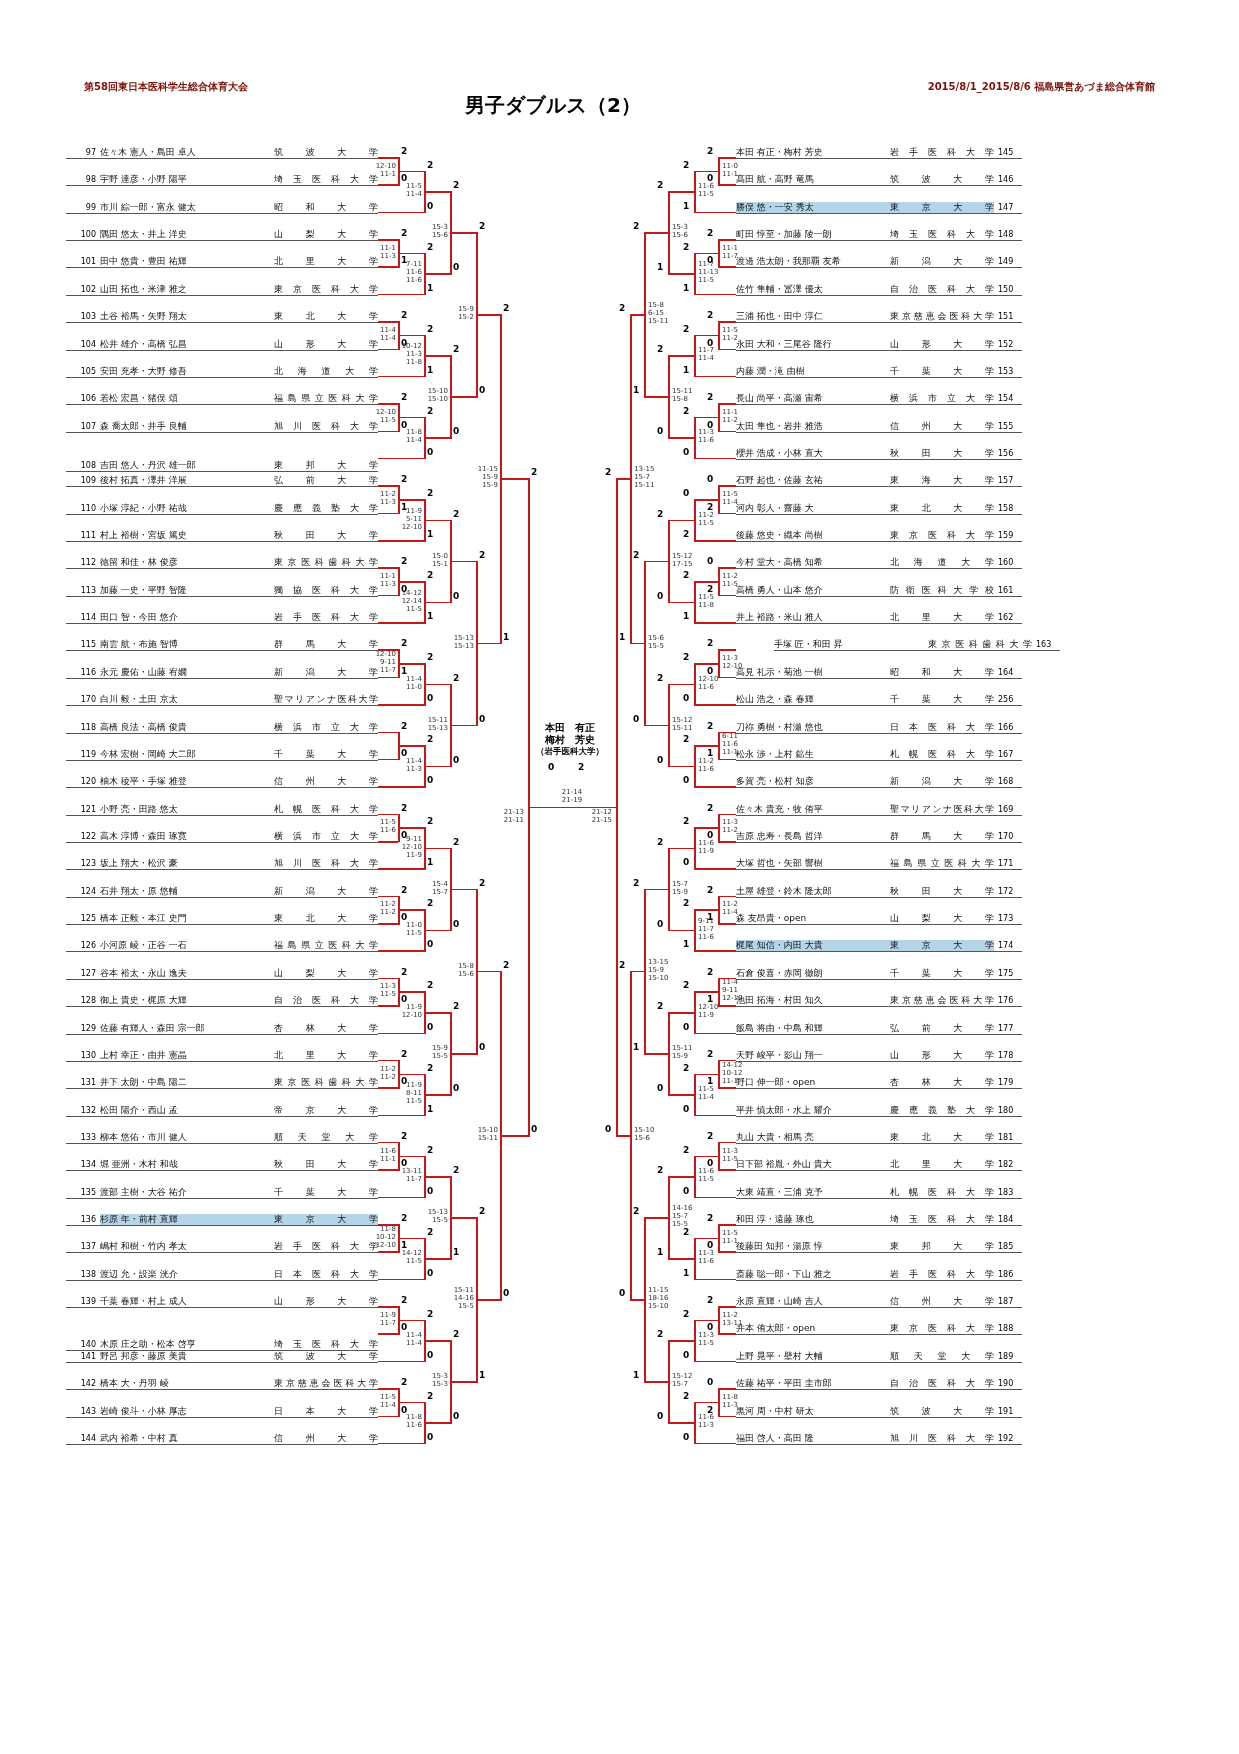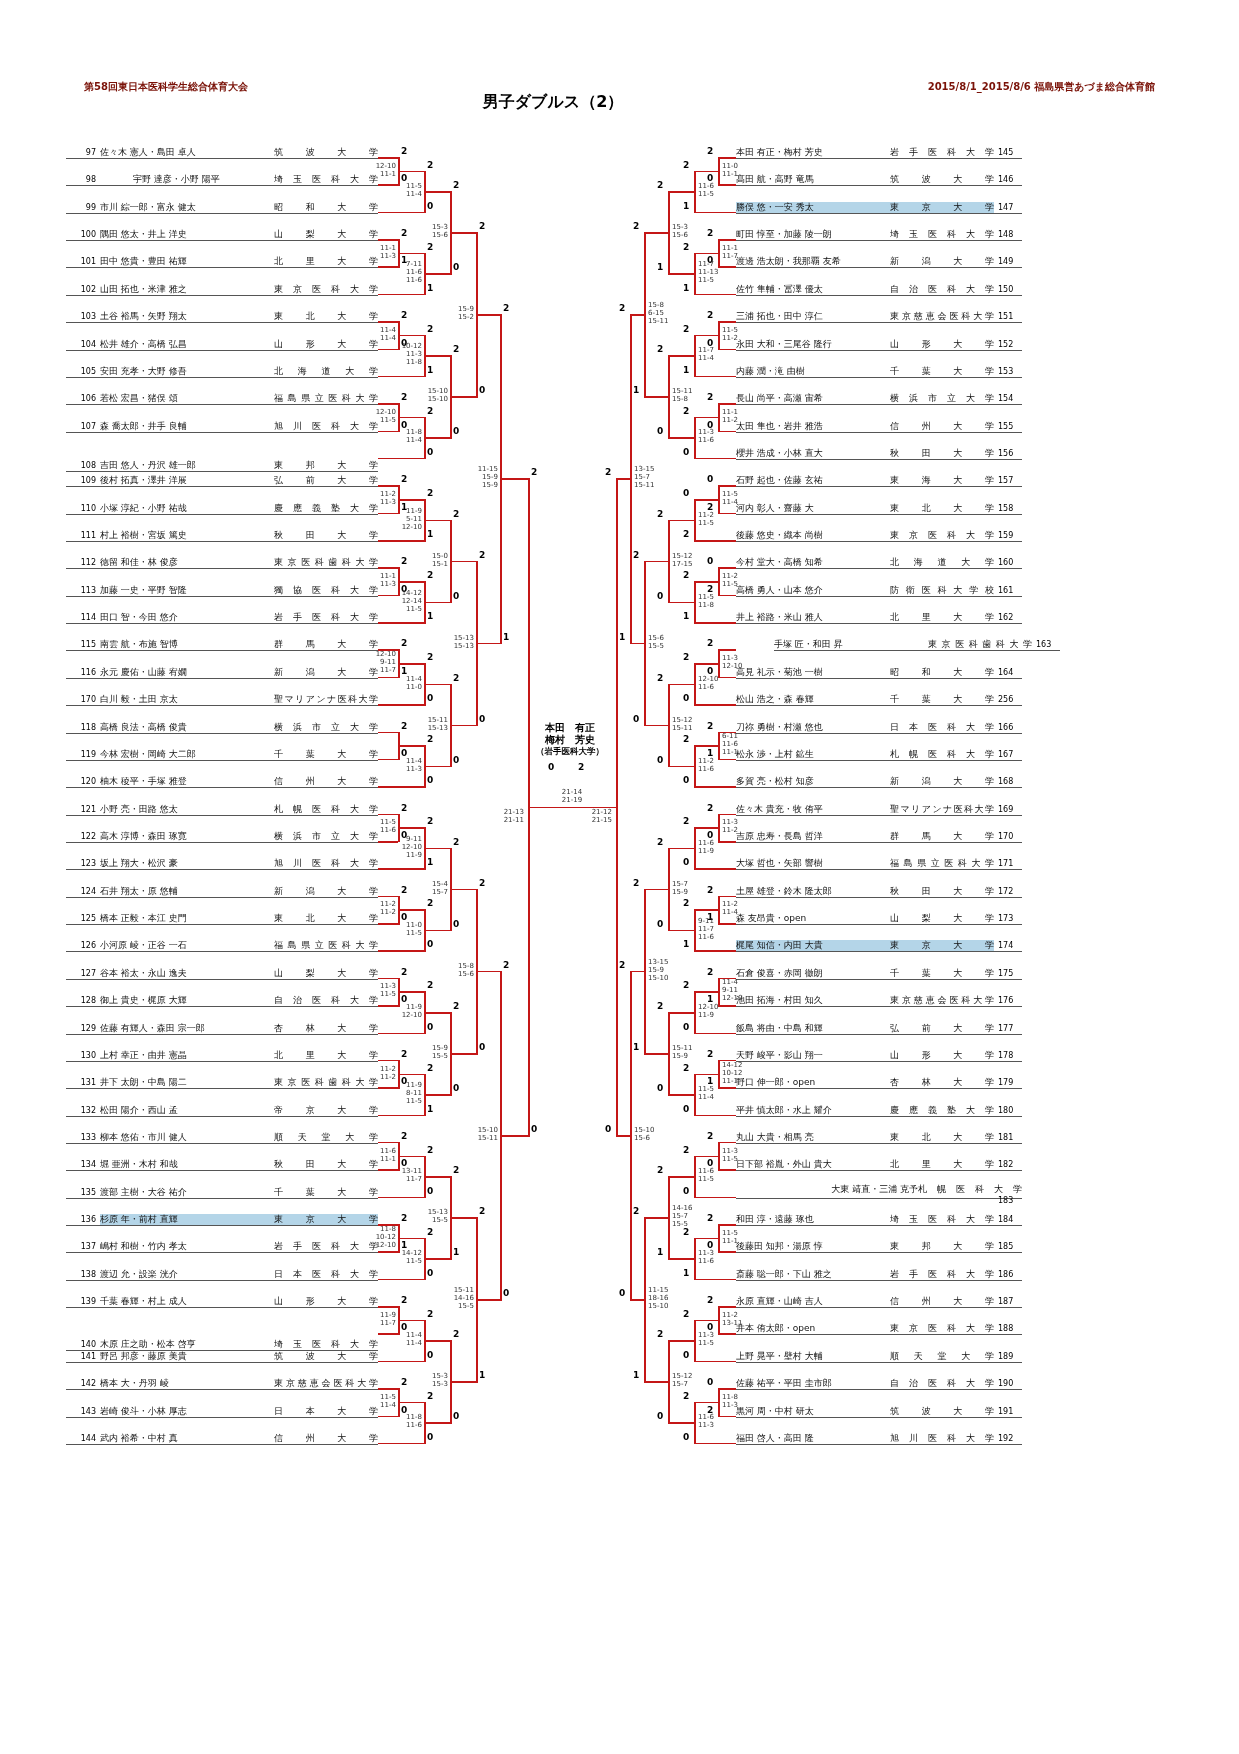--- a/index.html
+++ b/index.html
@@ -1,19 +1,19 @@
 <!DOCTYPE html>
 <html><head>
 <meta charset="utf-8">
 <style>
   html,body{margin:0;padding:0;background:#e8e8e8;}
   .page{position:relative;width:1239px;height:1754px;background:#ffffff;margin:0 auto;
         font-family:"DejaVu Sans",sans-serif;overflow:hidden;}
   .hdr{position:absolute;font-size:10px;font-weight:bold;color:#7a1208;white-space:nowrap;}
-  .title{position:absolute;font-size:16px;font-weight:bold;color:#000;text-align:center;}
+  .title{position:absolute;font-size:20px;font-weight:bold;color:#000;text-align:center;}
   .entry{position:absolute;height:14px;display:flex;align-items:flex-end;
          font-size:9px;line-height:11px;color:#111;white-space:nowrap;
          border-bottom:1px solid #555;}
   .num{font-size:8px;color:#000;}
   .le .num{width:30px;text-align:right;padding-right:4px;flex:none;}
   .re .num{width:24px;text-align:left;padding-left:4px;flex:none;}
   .mid{flex:1;display:flex;min-width:0;}
   .names{flex:1;overflow:hidden;}
   .univ{width:104px;flex:none;text-align:justify;text-align-last:justify;text-justify:inter-character;}
   .hl{background:#b4d5e8;}
@@ -44,21 +44,21 @@
   <div class="fmark" style="left:578px;">2</div>
   <div class="fscore">21-14
 21-19</div>
 <div class="entry le" style="left: 66px; top: 144px; width: 312px;">
       <span class="num">97</span>
       <span class="mid">
         <span class="names">佐々木 憲人・島田 卓人</span>
         <span class="univ">筑波大学</span>
       </span>
     </div>
-    <div class="entry le" style="left: 66px; top: 171.36px; width: 312px; gap: 33px;">
+    <div class="entry le" style="left: 66px; top: 171.36px; width: 312px;">
       <span class="num">98</span>
       <span class="mid">
         <span class="names">宇野 達彦・小野 陽平</span>
         <span class="univ">埼玉医科大学</span>
       </span>
     </div>
     <div class="entry le" style="left: 66px; top: 198.72px; width: 312px;">
       <span class="num">99</span>
       <span class="mid">
         <span class="names">市川 綜一郎・富永 健太</span>
@@ -639,21 +639,21 @@
       </span>
       <span class="num">181</span>
     </div>
     <div class="entry re" style="left: 736px; top: 1156.32px; width: 286px;">
       <span class="mid">
         <span class="names">日下部 裕胤・外山 貴大</span>
         <span class="univ">北里大学</span>
       </span>
       <span class="num">182</span>
     </div>
-    <div class="entry re" style="left: 736px; top: 1183.68px; width: 286px; flex-direction: column;">
+    <div class="entry re" style="left: 736px; top: 1183.68px; width: 286px;">
       <span class="mid">
         <span class="names">大東 靖直・三浦 克予</span>
         <span class="univ">札幌医科大学</span>
       </span>
       <span class="num">183</span>
     </div>
     <div class="entry re" style="left: 736px; top: 1211.04px; width: 286px;">
       <span class="mid">
         <span class="names">和田 淳・遠藤 琢也</span>
         <span class="univ">埼玉医科大学</span>

